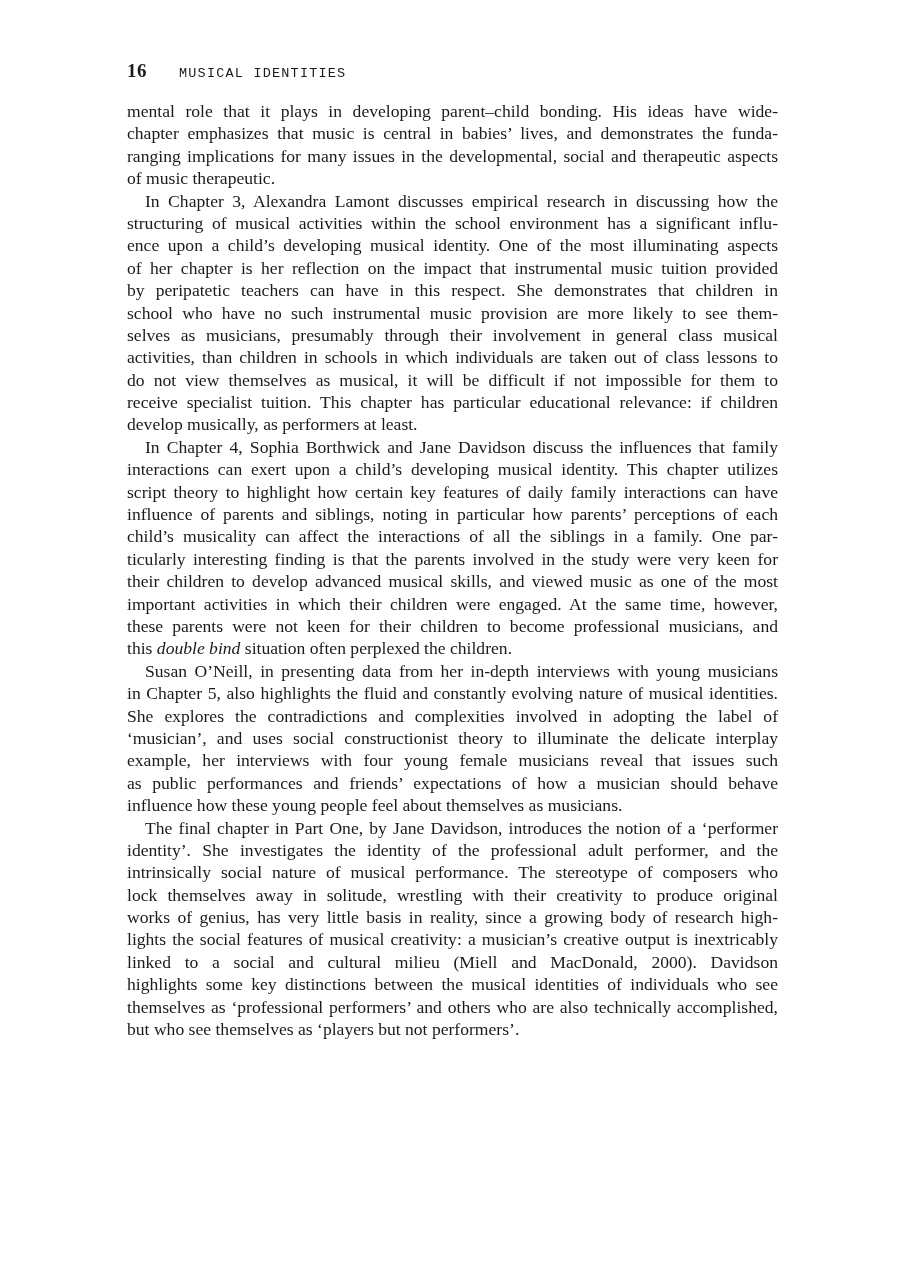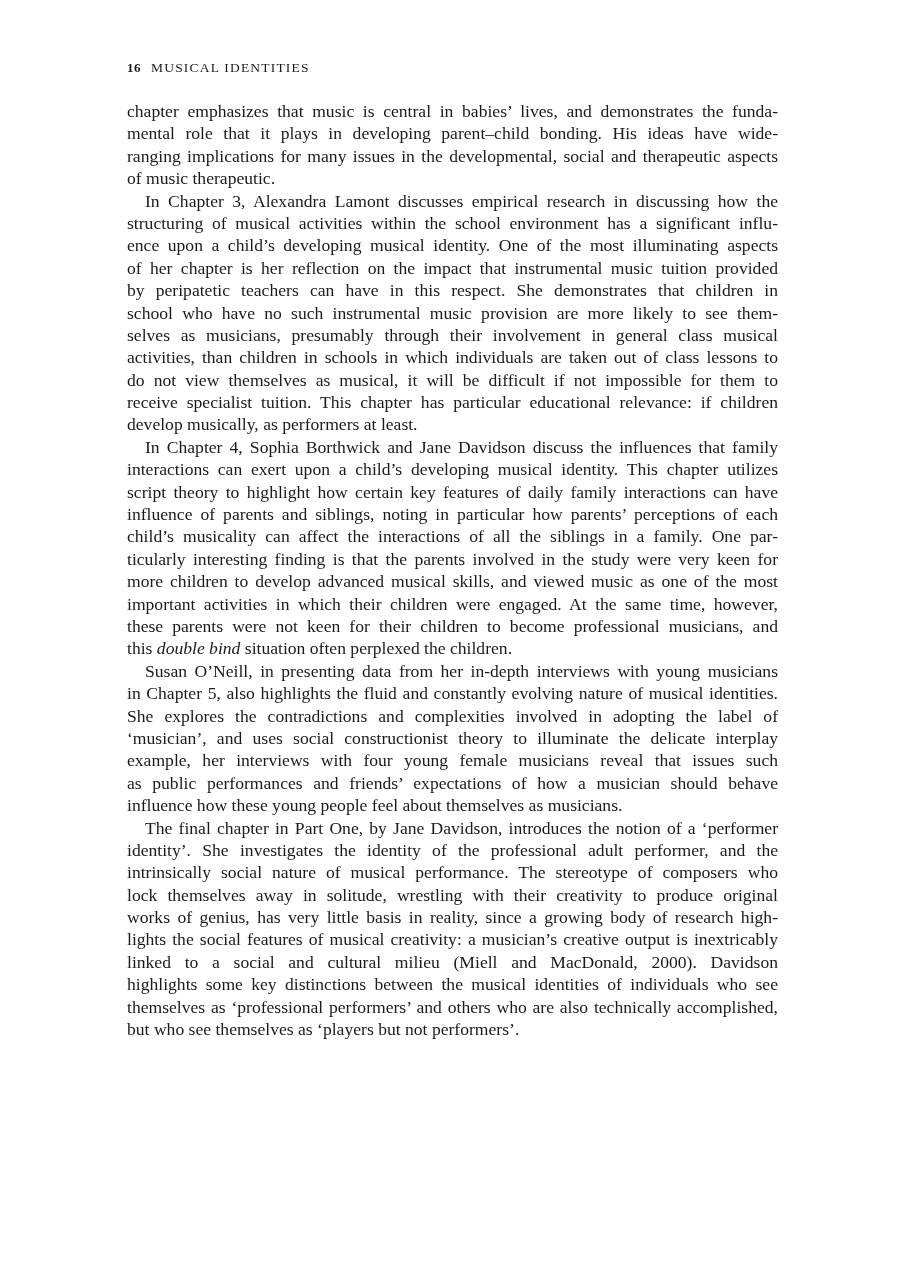--- a/index.html
+++ b/index.html
@@ -1,40 +1,40 @@
 <!DOCTYPE html>
 <html><head>
 <meta charset="utf-8">
 <style>
   html, body { margin: 0; padding: 0; background: #ffffff; }
   body { width: 900px; height: 1286px; position: relative; overflow: hidden; }
   .page { position: absolute; left: 127px; top: 60px; width: 651px; color: #1a1a1a;
           font-family: "Liberation Serif", "DejaVu Serif", serif; }
   .running-head { height: 26px; font-size: 15px; letter-spacing: 0.5px; display: flex; align-items: baseline; }
-  .page-num { font-weight: bold; font-size: 13px; margin-right: 10px; font-family: Liberation Serif, serif; }
-  .head-title { font-size: 13.5px; letter-spacing: 1.2px; }
+  .page-num { font-weight: bold; font-size: 19px; margin-right: 32px; font-family: Liberation Serif, serif; }
+  .head-title { font-size: 13.5px; letter-spacing: 1.2px; font-family: Liberation Mono, monospace; }
   .body { margin-top: 14px; }
   .line { display: block; font-size: 17.6px; line-height: 22.4px; height: 22.4px; white-space: nowrap;
           text-align: justify; text-align-last: justify; }
   .line.last { text-align-last: left; }
   .line.indent { padding-left: 18px; }
   em { font-style: italic; }
 </style>
 </head>
 <body>
 
 <div class="page">
   <div class="running-head">
     <span class="page-num">16</span>
     <span class="head-title">MUSICAL IDENTITIES</span>
   </div>
   <div class="body" id="body">
       <div>
+        <span class="line">mental role that it plays in developing parent–child bonding. His ideas have wide-</span>
         <span class="line">chapter emphasizes that music is central in babies’ lives, and demonstrates the funda-</span>
-        <span class="line">mental role that it plays in developing parent–child bonding. His ideas have wide-</span>
         <span class="line">ranging implications for many issues in the developmental, social and therapeutic aspects</span>
         <span class="line last">of music therapeutic.</span>
       </div>
       <div>
         <span class="line indent">In Chapter 3, Alexandra Lamont discusses empirical research in discussing how the</span>
         <span class="line">structuring of musical activities within the school environment has a significant influ-</span>
         <span class="line">ence upon a child’s developing musical identity. One of the most illuminating aspects</span>
         <span class="line">of her chapter is her reflection on the impact that instrumental music tuition provided</span>
         <span class="line">by peripatetic teachers can have in this respect. She demonstrates that children in</span>
         <span class="line">school who have no such instrumental music provision are more likely to see them-</span>
@@ -44,21 +44,21 @@
         <span class="line">receive specialist tuition. This chapter has particular educational relevance: if children</span>
         <span class="line last">develop musically, as performers at least.</span>
       </div>
       <div>
         <span class="line indent">In Chapter 4, Sophia Borthwick and Jane Davidson discuss the influences that family</span>
         <span class="line">interactions can exert upon a child’s developing musical identity. This chapter utilizes</span>
         <span class="line">script theory to highlight how certain key features of daily family interactions can have</span>
         <span class="line">influence of parents and siblings, noting in particular how parents’ perceptions of each</span>
         <span class="line">child’s musicality can affect the interactions of all the siblings in a family. One par-</span>
         <span class="line">ticularly interesting finding is that the parents involved in the study were very keen for</span>
-        <span class="line">more children to develop advanced musical skills, and viewed music as one of the most</span>
+        <span class="line">their children to develop advanced musical skills, and viewed music as one of the most</span>
         <span class="line">important activities in which their children were engaged. At the same time, however,</span>
         <span class="line">these parents were not keen for their children to become professional musicians, and</span>
         <span class="line last">this <em>double bind</em> situation often perplexed the children.</span>
       </div>
       <div>
         <span class="line indent">Susan O’Neill, in presenting data from her in-depth interviews with young musicians</span>
         <span class="line">in Chapter 5, also highlights the fluid and constantly evolving nature of musical identities.</span>
         <span class="line">She explores the contradictions and complexities involved in adopting the label of</span>
         <span class="line">‘musician’, and uses social constructionist theory to illuminate the delicate interplay</span>
         <span class="line">example, her interviews with four young female musicians reveal that issues such</span>

